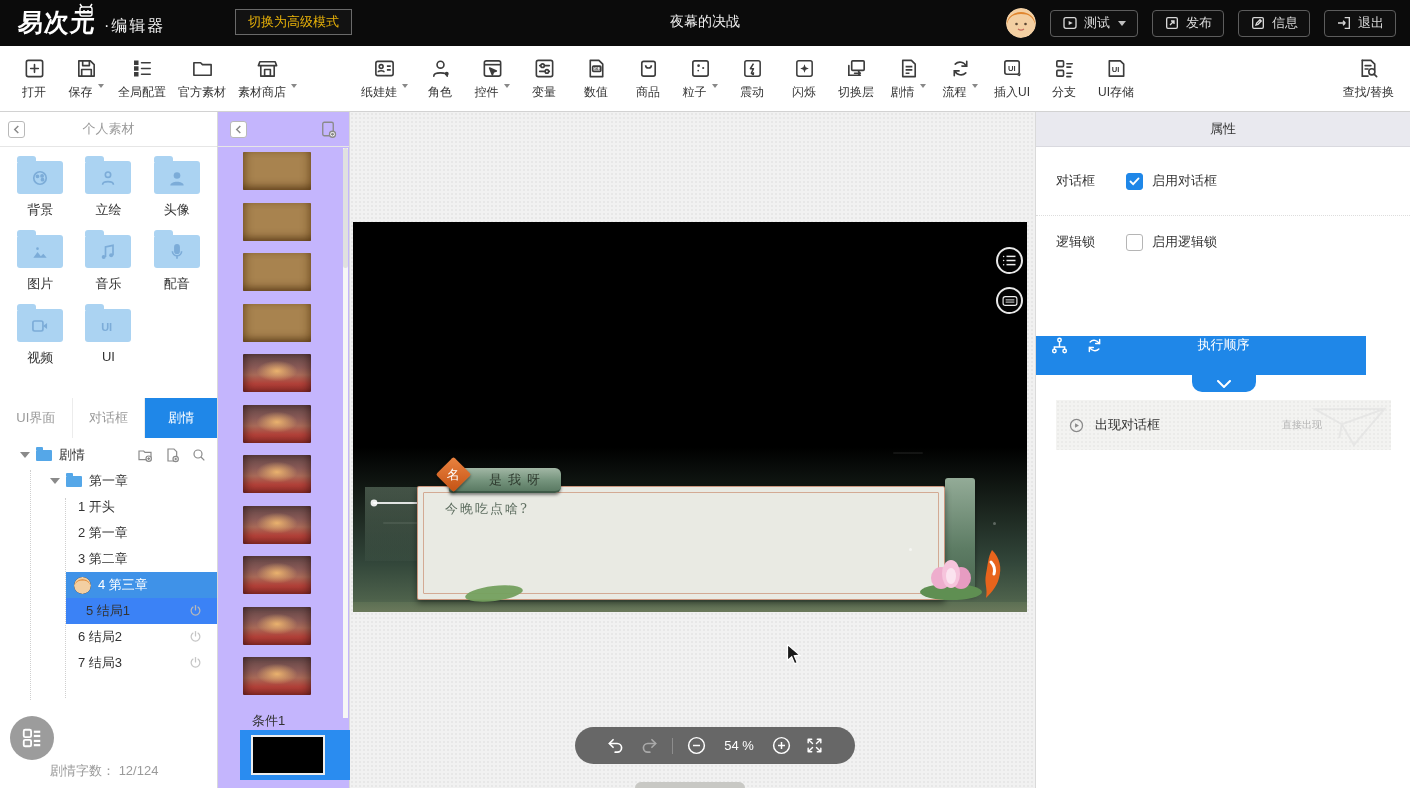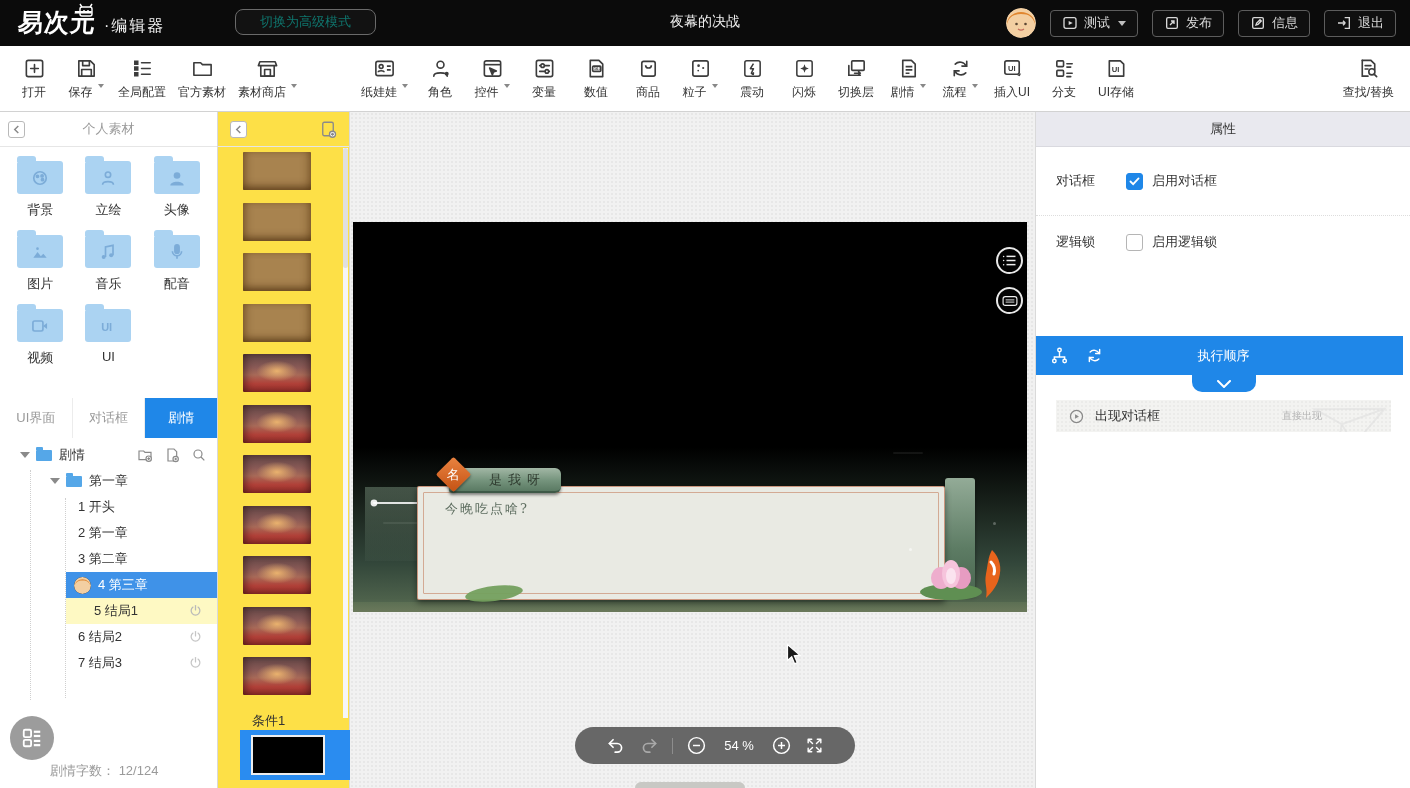--- a/index.html
+++ b/index.html
@@ -7,22 +7,22 @@
     font-family:"Liberation Sans", sans-serif; -webkit-font-smoothing:antialiased; }
   svg { display:block; }
 
   
   .topbar { position:absolute; left:0; top:0; width:1410px; height:46px; background:#0b0b0b;
     color:#e8e8e8; }
   .logo-wrap { position:absolute; left:18px; top:6px; display:flex; align-items:baseline; }
   .logo-main { font-size:25px; font-weight:900; color:#fff; letter-spacing:1px; transform:skewX(-4deg); }
   .logo-doodle { position:absolute; left:58px; top:-4px; }
   .logo-suffix { font-size:16px; color:#f0f0f0; margin-left:8px; letter-spacing:2px; }
-  .mode-btn { position:absolute; left:235px; top:9px; height:26px; padding:0 24px; display:flex;
-    align-items:center; border:1px solid #6a6a6a; border-radius:8px; color:#0f766e; font-size:13px;
+  .mode-btn { position:absolute; left:235px; top:9px; height:26px; padding:0 12px; display:flex;
+    align-items:center; border:1px solid #6a6a6a; border-radius:0; color:#eab308; font-size:13px;
     background:rgba(255,255,255,.03); cursor:pointer; }
   .proj-title { position:absolute; left:50%; top:13px; transform:translateX(-50%); font-size:14px; color:#efefef; }
   .top-right { position:absolute; right:14px; top:0; height:46px; display:flex; align-items:center; gap:14px; }
   .tb-avatar { width:30px; height:30px; border-radius:50%; overflow:hidden; background:#2b2b2b; cursor:pointer; }
   .top-btn { height:27px; display:flex; align-items:center; gap:6px; padding:0 11px;
     border:1px solid #5d5d5d; border-radius:4px; color:#dcdcdc; font-size:13px; cursor:pointer;
     background:rgba(255,255,255,.02); }
   .caret-down { width:0; height:0; border-left:4px solid transparent; border-right:4px solid transparent;
     border-top:5px solid #bfbfbf; margin-left:2px; }
 
@@ -61,32 +61,32 @@
   .tree { position:absolute; left:0; top:330px; width:217px; }
   .tree-row { position:relative; height:26px; display:flex; align-items:center; font-size:13px; color:#333; cursor:pointer; }
   .tri { width:0; height:0; border-left:5px solid transparent; border-right:5px solid transparent;
     border-top:6px solid #8a8a8a; transform:rotate(-0deg); margin-right:6px; }
   .mini-folder { position:relative; width:16px; height:11px; background:#55a7e8; border-radius:1px; margin-right:7px; }
   .mini-folder::before { content:""; position:absolute; left:0; top:-3px; width:7px; height:3px; background:#55a7e8; border-radius:1px 1px 0 0; }
   .tree-icons { position:absolute; right:10px; top:5px; display:flex; gap:11px; }
   .guide-v { position:absolute; border-left:1px dotted #cfcfcf; }
   .epi { padding-left:78px; }
   .epi.selected { background:#3f92e8; color:#fff; margin-left:66px; padding-left:8px; }
-  .epi.hovered  { background:#fef9c3; margin-left:66px; padding-left:28px; }
+  .epi.hovered  { background:#3b82f6; margin-left:66px; padding-left:20px; }
   .epi.plain    { margin-left:66px; padding-left:12px; }
   .epi .power { position:absolute; right:14px; top:5px; }
   .epi-avatar { width:17px; height:17px; border-radius:50%; overflow:hidden; margin-right:7px; background:#444; }
 
   .left-bottom { position:absolute; left:0; bottom:0; width:217px; height:72px; }
   .qr-btn { position:absolute; left:10px; top:0px; width:44px; height:44px; border-radius:50%;
     background:#9c9c9c; display:flex; align-items:center; justify-content:center; cursor:pointer; }
   .word-count { position:absolute; left:50px; bottom:8px; font-size:13px; color:#9a9a9a; }
 
   
-  .thumbs-panel { position:absolute; left:218px; top:112px; width:132px; height:676px; background:#fde047;
+  .thumbs-panel { position:absolute; left:218px; top:112px; width:132px; height:676px; background:#c4b5fd;
     border-right:1px solid #d9d9d9; }
   .thumbs-head { position:relative; height:35px; border-bottom:1px solid #e6e6e6; }
   .addpage-btn { position:absolute; right:12px; top:8px; cursor:pointer; }
   .thumb-list { position:absolute; left:0; top:40px; width:118px; display:flex; flex-direction:column;
     align-items:center; gap:12.5px; }
   .thumb { width:68px; height:38px; border-radius:1px; cursor:pointer; }
   .thumb.hall { background:
       radial-gradient(60% 55% at 50% 42%, #e6d6aa 0%, rgba(230,214,170,0) 55%),
       linear-gradient(180deg,#b4a070 0%, #c8a877 35%, #96encode 0%, #8a6a3c 65%, #6b4820 100%);
     background-color:#a8834f;
@@ -163,27 +163,27 @@
     align-items:center; justify-content:center; font-size:13px; color:#333; }
   .rp-row { position:relative; display:flex; align-items:center; }
   .rp-label { position:absolute; left:20px; font-size:13px; color:#333; }
   .rp-label.dim, .rp-value.dim { color:#a6a6a6; }
   .rp-value { position:absolute; left:90px; font-size:14px; color:#333; }
   .cb { position:absolute; left:90px; width:17px; height:17px; border-radius:3px; border:1px solid #b5b5b5;
     background:#fff; cursor:pointer; display:flex; align-items:center; justify-content:center; }
   .cb.checked { background:#1f87e8; border-color:#1f87e8; }
   .cb-lbl { position:absolute; left:116px; font-size:13px; color:#333; }
   .dotted-div { border-bottom:1px dotted #ddd; }
-  .exec-bar { position:absolute; left:0; top:224px; width:367px; height:39px; background:#1f87e8;
-    display:flex; align-items:center;font-family:Liberation Serif, serif; }
+  .exec-bar { position:absolute; left:0; top:224px; width:330px; height:39px; background:#1f87e8;
+    display:flex; align-items:flex-start;font-family:Liberation Serif, serif; }
   .exec-title { position:absolute; left:0; width:375px; text-align:center; color:#fff; font-size:13px; }
   .exec-icons { display:flex; gap:16px; margin-left:14px; z-index:1; }
   .exec-tab { position:absolute; left:156px; top:263px; width:64px; height:17px; background:#1f87e8;
     border-radius:0 0 10px 10px; display:flex; align-items:center; justify-content:center; cursor:pointer; }
-  .step-row { position:absolute; left:20px; top:288px; width:335px; height:32px; background:#f3f3f1;
+  .step-row { position:absolute; left:20px; top:288px; width:335px; height:50px; background:#f3f3f1;
     display:flex; align-items:center; overflow:hidden; cursor:pointer;
     background-image:radial-gradient(circle, rgba(0,0,0,.03) 1px, transparent 1.2px); background-size:4px 4px; }
   .step-label { font-size:13px; color:#333; margin-left:10px; }
   .step-mode { position:absolute; left:226px; font-size:10px; color:#b3b3b3; }
   .step-mark { position:absolute; right:4px; top:-8px; opacity:.55; }
 </style>
 </head>
 <body>
 
 <div class="topbar">

